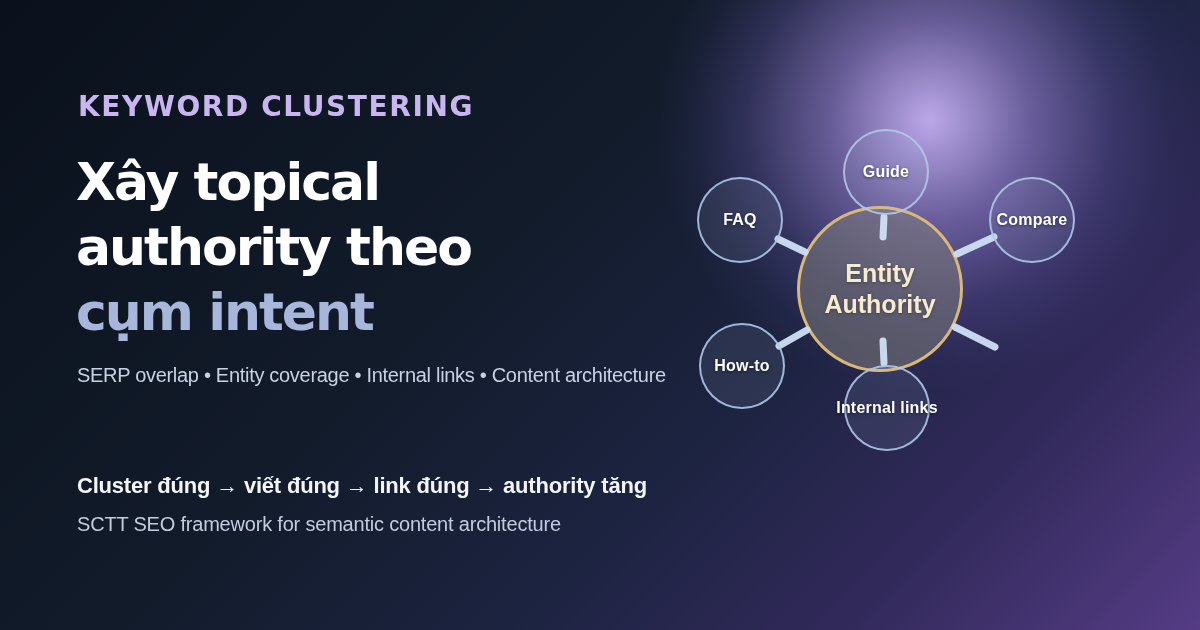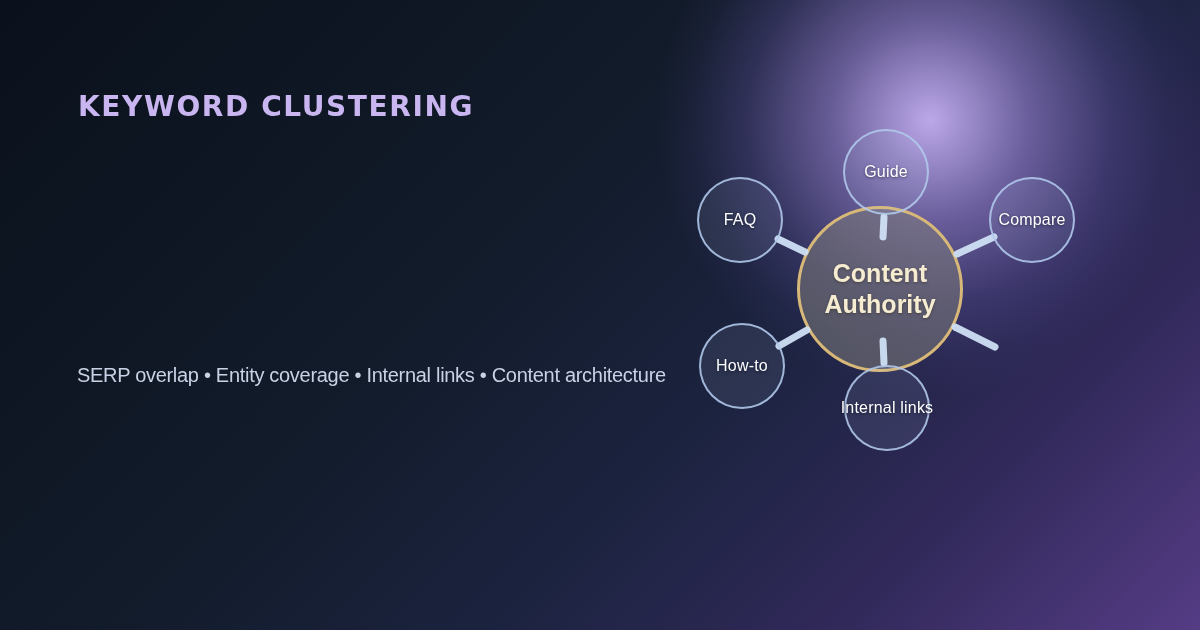--- a/index.html
+++ b/index.html
@@ -86,40 +86,40 @@
 
   .satellite {
     position: absolute;
     width: 86px; height: 86px; border-radius: 50%;
     border: 2.5px solid rgba(178,202,236,0.88);
     background: rgba(190,206,236,0.10);
     display: flex; align-items: center; justify-content: center;
     z-index: 3;
   }
   .satellite .sat-label {
-    font-weight: normal; font-size: 16px; letter-spacing: 0.2px;
+    font-weight: bold; font-size: 16px; letter-spacing: 0.2px;
     color: #ffffff; white-space: nowrap;
     text-shadow: 0 1px 3px rgba(10,15,30,0.6);
   }
   .sat-guide    { left: 843px; top: 129px; }
   .sat-compare  { left: 989px; top: 177px; }
   .sat-faq      { left: 697px; top: 177px; }
   .sat-entity   { left: 989px; top: 323px; }
   .sat-howto    { left: 699px; top: 323px; }
   .sat-internal { left: 844px; top: 365px; }
 </style>
 </head>
 <body>
 
 <div class="canvas">
 
   <div class="glow"></div>
 
   <div class="hub">
-    <div class="hub-label">Content Authority</div>
+    <div class="hub-label">Entity Authority</div>
   </div>
 
   <svg class="spokes" width="1200" height="630" viewBox="0 0 1200 630" aria-hidden="true">
     <line x1="883" y1="237" x2="884" y2="217"></line>
     <line x1="957" y1="254" x2="994" y2="237"></line>
     <line x1="805" y1="252" x2="778" y2="239"></line>
     <line x1="955" y1="327" x2="995" y2="347"></line>
     <line x1="807" y1="330" x2="779" y2="346"></line>
     <line x1="883" y1="341" x2="884" y2="363"></line>
   </svg>
@@ -136,19 +136,23 @@
   <div class="satellite sat-internal">
     <span class="sat-label">Internal links</span>
   </div>
   <div class="satellite sat-howto">
     <span class="sat-label">How-to</span>
   </div>
 
   <div class="text-layer">
     <div class="eyebrow">KEYWORD CLUSTERING</div>
 
+    <h1 class="headline"><span>Xây topical authority theo</span>
+      <span class="accent">cụm intent</span></h1>
 
     <div class="subtitle">SERP overlap • Entity coverage • Internal links • Content architecture</div>
 
+    <div class="formula">Cluster đúng → viết đúng → link đúng → authority tăng</div>
 
+    <div class="caption">SCTT SEO framework for semantic content architecture</div>
   </div>
 
 </div>
 
 </body></html>

